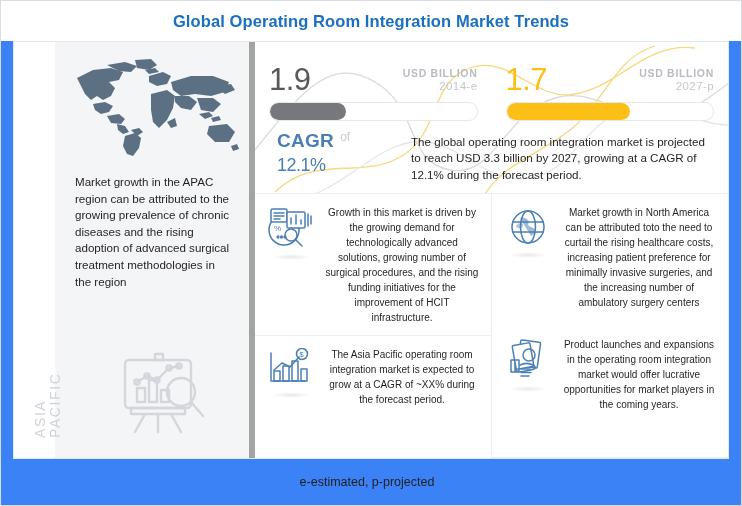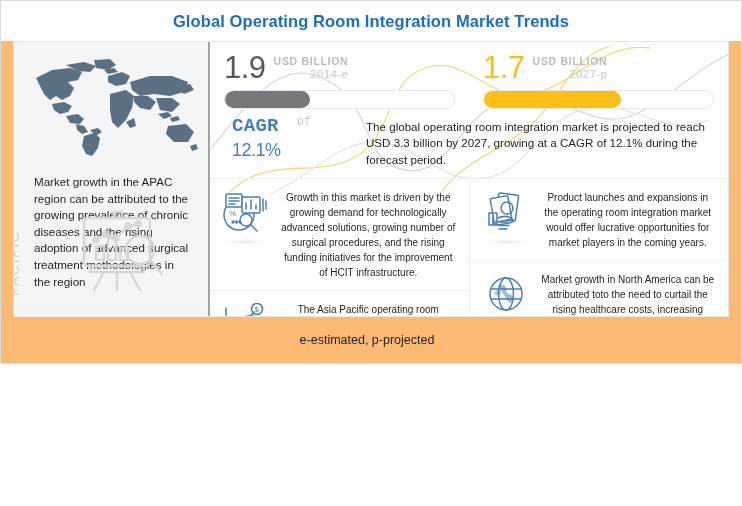--- a/index.html
+++ b/index.html
@@ -5,24 +5,24 @@
   html,body{margin:0;padding:0;}
   body{
     width:742px;height:506px;
     background:#ffffff;
     font-family:"Liberation Sans", sans-serif;
     color:#231f20;
     overflow:hidden;
     position:relative;
   }
   .page{
-    position:relative;width:742px;height:364px;
+    position:relative;width:742px;height:506px;
     box-sizing:border-box;
     border:1px solid #d9dde2;
-    background:#fdba74;
+    background:#3b82f6;
   }
 
   
   .title-bar{
     height:40px;display:flex;align-items:center;justify-content:center;
     background:#ffffff;
   }
   .title-bar h1{
     margin:0;font-size:16.5px;font-weight:bold;color:#1b6fc0;
     letter-spacing:.1px;
@@ -33,22 +33,22 @@
     position:absolute;left:12px;top:40px;right:12px;bottom:46px;
     border:1px solid #e3e6ea;
     display:flex;
     background:#fff;
     overflow:hidden;
   }
 
   
   .sidebar{
     width:194px;flex:0 0 194px;background:#f4f5f7;
-    position:relative;border-right:2px solid #a3a3a3;
-    display:flex;flex-direction:column;
+    position:relative;border-right:6px solid #a3a3a3;
+    display:flex;flex-direction:column;margin-left:41px;
   }
   .map-wrap{height:128px;position:relative;}
   .map-wrap svg{position:absolute;left:8px;top:14px;}
   .sidebar-note{
     padding:4px 16px 0 20px;font-size:11.6px;line-height:16.6px;color:#231f20;
   }
   .apac-block{
     position:absolute;left:0;bottom:6px;width:194px;height:132px;
   }
   .apac-label{
@@ -60,42 +60,42 @@
   .apac-icon{position:absolute;left:56px;bottom:12px;}
 
   
   .content{flex:1;position:relative;display:flex;flex-direction:column;background:#fff;}
 
   .deco{position:absolute;left:0;top:0;width:536px;height:152px;pointer-events:none;}
 
   
   .cards{display:flex;position:relative;z-index:2;height:82px;}
   .card{flex:1;padding:10px 14px 0 14px;box-sizing:border-box;position:relative;}
-  .card-top{display:flex;align-items:flex-start;justify-content:flex-start;}
+  .card-top{display:flex;align-items:flex-start;justify-content:space-between;margin-top:12px;}
   .big-num{font-size:31px;line-height:32px;font-weight:normal;letter-spacing:-0.5px;}
   .num-gray{color:#58595b;}
   .num-gold{color:#fbbf16;}
   .unit{text-align:right;padding-top:3px;}
   .unit .u1{font-size:10.5px;font-weight:bold;letter-spacing:.7px;color:#b8bcc2;padding-left:8px;}
   .unit .u2{font-size:11.5px;color:#c3c7cc;letter-spacing:.4px;margin-top:1px;}
   .track{
     margin-top:6px;height:17px;border-radius:9px;border:1px solid #e6e8eb;
     background:#fff;position:relative;overflow:hidden;
   }
   .fill{position:absolute;left:0;top:0;bottom:0;border-radius:9px;}
   .fill-gray{background:#76787b;}
   .fill-gold{background:#fbbf16;}
 
   
   .cagr-row{
     display:flex;align-items:flex-start;position:relative;z-index:2;
     padding:6px 14px 10px 14px;border-bottom:1px solid #eceef1;
   }
   .cagr-box{width:142px;flex:0 0 142px;padding-left:8px;box-sizing:border-box;}
-  .cagr-top{display:flex;align-items:flex-start;gap:18px;font-family:Liberation Mono, monospace;}
+  .cagr-top{display:flex;align-items:flex-start;gap:6px;}
   .cagr-word{font-size:19px;font-weight:bold;color:#4a7fb5;letter-spacing:.3px;}
   .cagr-of{font-size:12px;color:#c8ccd1;}
   .cagr-val{font-size:18px;color:#4a7fb5;line-height:28px;letter-spacing:-0.5px;margin-top:-1px;}
   .cagr-text{
     flex:1;font-size:11.6px;line-height:16.4px;color:#231f20;padding-top:4px;
   }
 
   
   .boxes{flex:1;display:flex;}
   .col{flex:1;display:flex;flex-direction:column;}
@@ -292,55 +292,55 @@
                 </g>
               </svg>
               <div class="shadow"></div>
             </div>
             <div class="box-text">The Asia Pacific operating room integration market is expected to grow at a CAGR of ~XX% during the forecast period.</div>
           </div>
         </div>
 
         <div class="col">
 
+          <div class="box">
+            <div class="box-icon">
+              <svg width="42" height="42" viewBox="0 0 42 42">
+                <g fill="none" stroke="#4a7fb5" stroke-width="1.5" stroke-linejoin="round" stroke-linecap="round">
+                  <circle cx="21" cy="21" r="16"></circle>
+                  <ellipse cx="21" cy="21" rx="7.5" ry="16"></ellipse>
+                  <path d="M5.6 16 h30.8 M5.6 26 h30.8"></path>
+                  <path d="M13 12 c3 -1 6 0 8 2 c2 2 -1 4 1 6 c2 2 5 1 6 4 c1 3 -2 5 -4 6" fill="#4a7fb5" stroke="none" opacity=".55"></path>
+                  <path d="M9 20 c2 -3 5 -4 7 -2 c1 1 0 3 -2 4 c-2 1 -4 0 -5 -2" fill="#4a7fb5" stroke="none" opacity=".45"></path>
+                </g>
+              </svg>
+              <div class="shadow"></div>
+            </div>
+            <div class="box-text">Market growth in North America can be attributed toto the need to curtail the rising healthcare costs, increasing patient preference for minimally invasive surgeries, and the increasing number of ambulatory surgery centers</div>
+          </div>
+
           <div class="box top">
             <div class="box-icon">
               <svg width="46" height="44" viewBox="0 0 46 44">
                 <g fill="none" stroke="#4a7fb5" stroke-width="1.5" stroke-linejoin="round" stroke-linecap="round">
                   <rect x="14" y="3" width="20" height="26" rx="1.5" fill="#fff" transform="rotate(8 24 16)"></rect>
                   <rect x="9" y="6" width="18" height="24" rx="1.5" fill="#fff" transform="rotate(-10 18 18)"></rect>
                   <circle cx="24" cy="17" r="6"></circle>
                   <path d="M6 22 h8 v12 h-8 z"></path>
                   <path d="M10 25 v5 M10 32 v1.5"></path>
                   <path d="M15 27 c4 -2 9 -2 13 0 c3 1.4 3 4 0 4.6 l-10 2 c-4 .8 -7 -1 -8 -3"></path>
                   <path d="M16 31 h9"></path>
                   <path d="M16 34.5 h10"></path>
                   <path d="M16 38 h8"></path>
                 </g>
               </svg>
               <div class="shadow"></div>
             </div>
             <div class="box-text">Product launches and expansions in the operating room integration market would offer lucrative opportunities for market players in the coming years.</div>
           </div>
-
-          <div class="box">
-            <div class="box-icon">
-              <svg width="42" height="42" viewBox="0 0 42 42">
-                <g fill="none" stroke="#4a7fb5" stroke-width="1.5" stroke-linejoin="round" stroke-linecap="round">
-                  <circle cx="21" cy="21" r="16"></circle>
-                  <ellipse cx="21" cy="21" rx="7.5" ry="16"></ellipse>
-                  <path d="M5.6 16 h30.8 M5.6 26 h30.8"></path>
-                  <path d="M13 12 c3 -1 6 0 8 2 c2 2 -1 4 1 6 c2 2 5 1 6 4 c1 3 -2 5 -4 6" fill="#4a7fb5" stroke="none" opacity=".55"></path>
-                  <path d="M9 20 c2 -3 5 -4 7 -2 c1 1 0 3 -2 4 c-2 1 -4 0 -5 -2" fill="#4a7fb5" stroke="none" opacity=".45"></path>
-                </g>
-              </svg>
-              <div class="shadow"></div>
-            </div>
-            <div class="box-text">Market growth in North America can be attributed toto the need to curtail the rising healthcare costs, increasing patient preference for minimally invasive surgeries, and the increasing number of ambulatory surgery centers</div>
-          </div>
         </div>
       </div>
 
     </div>
   </div>
 
   <div class="footer">
     <span>e-estimated, p-projected</span>
   </div>
 </div>

